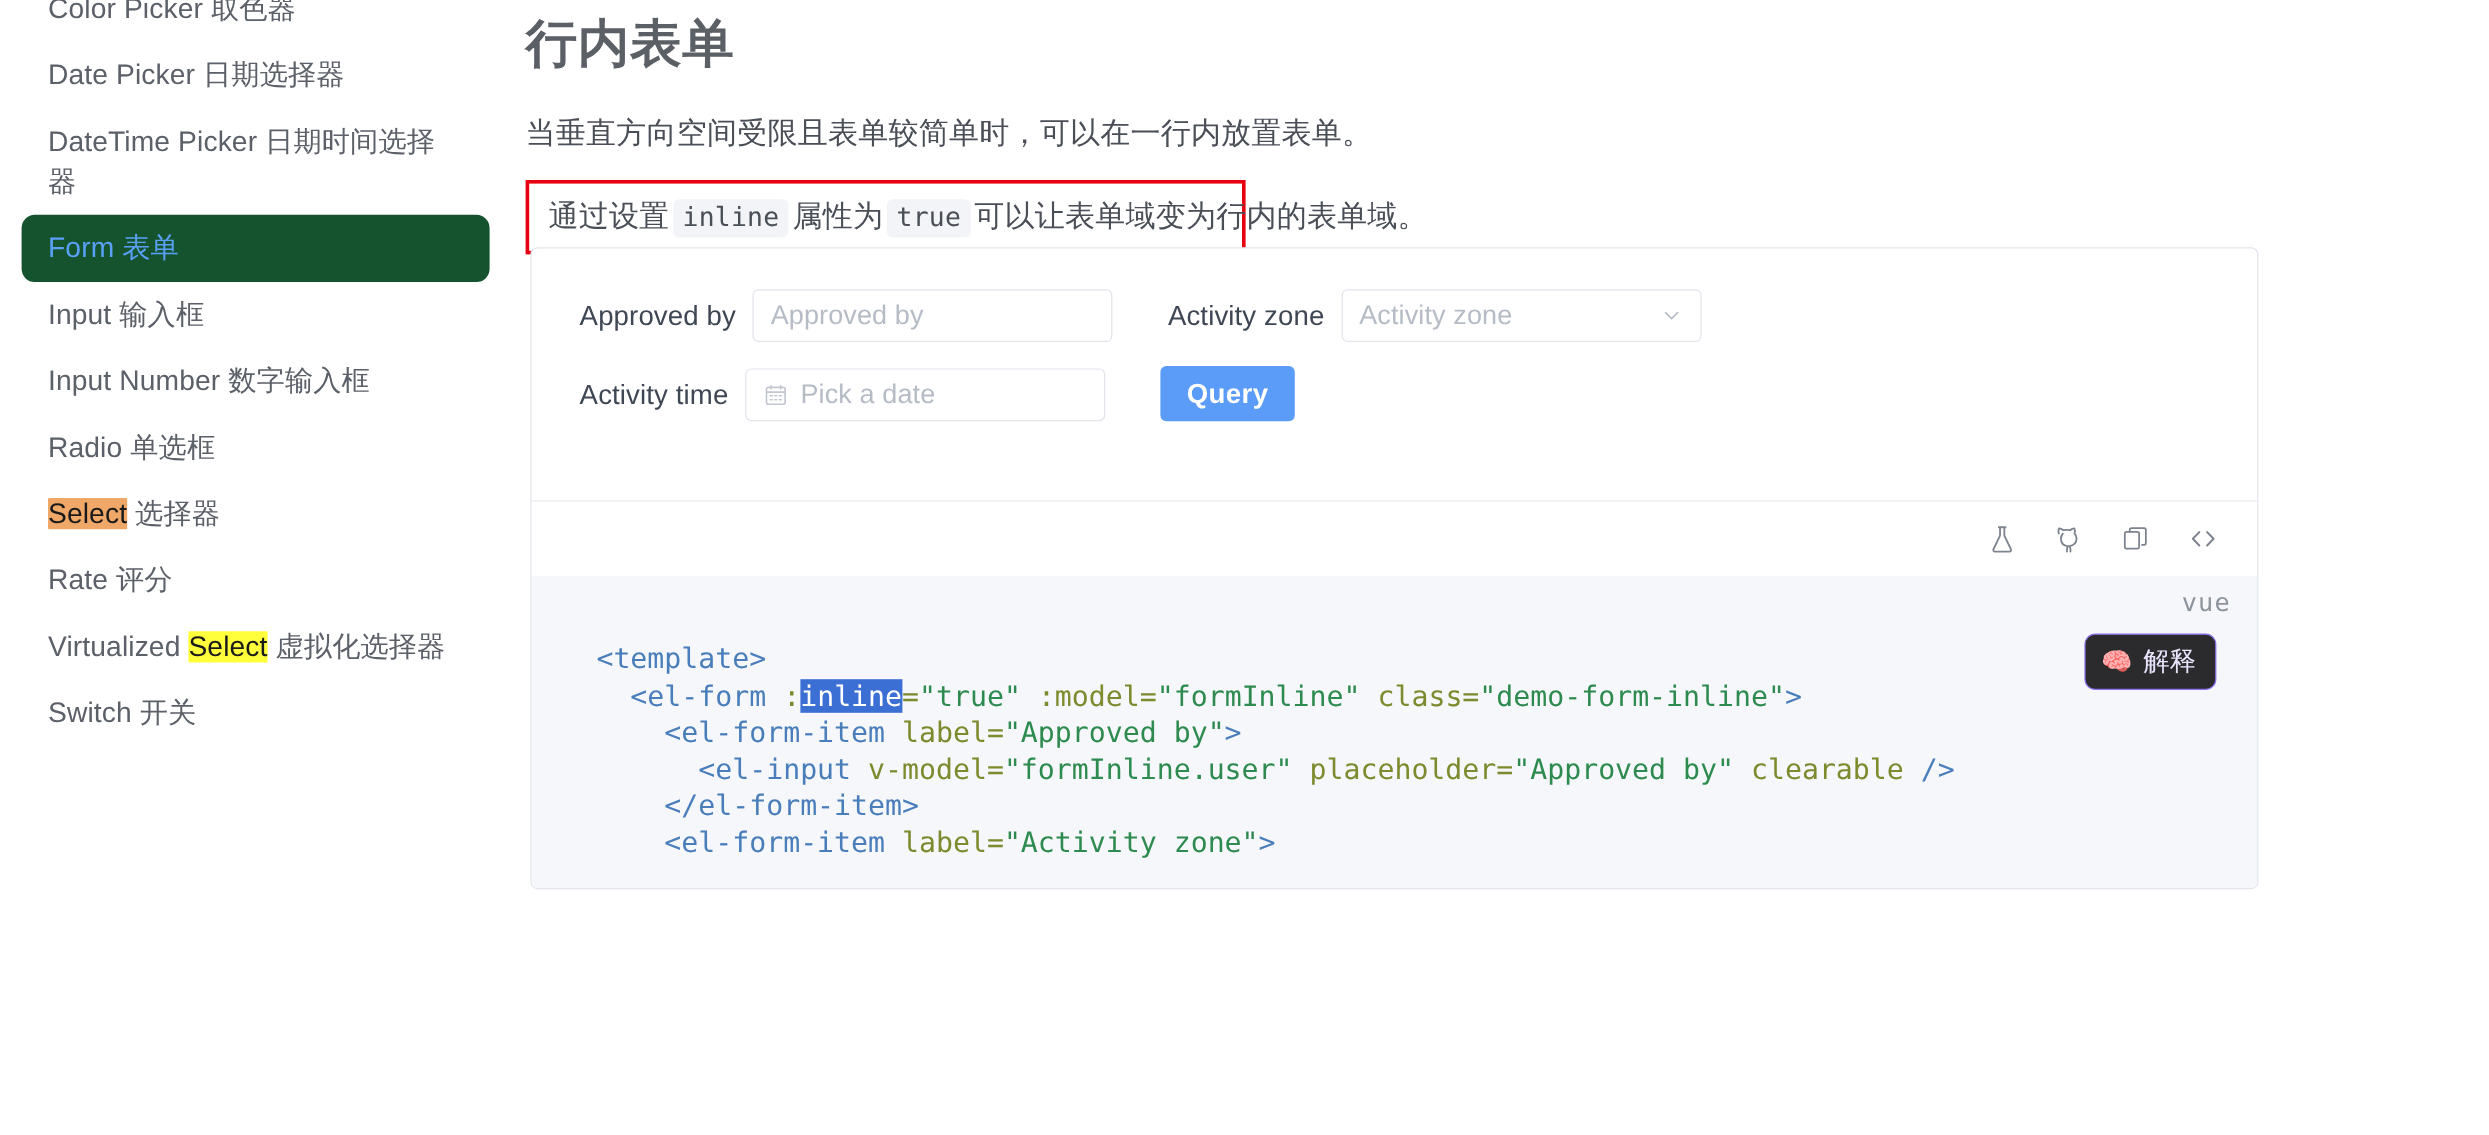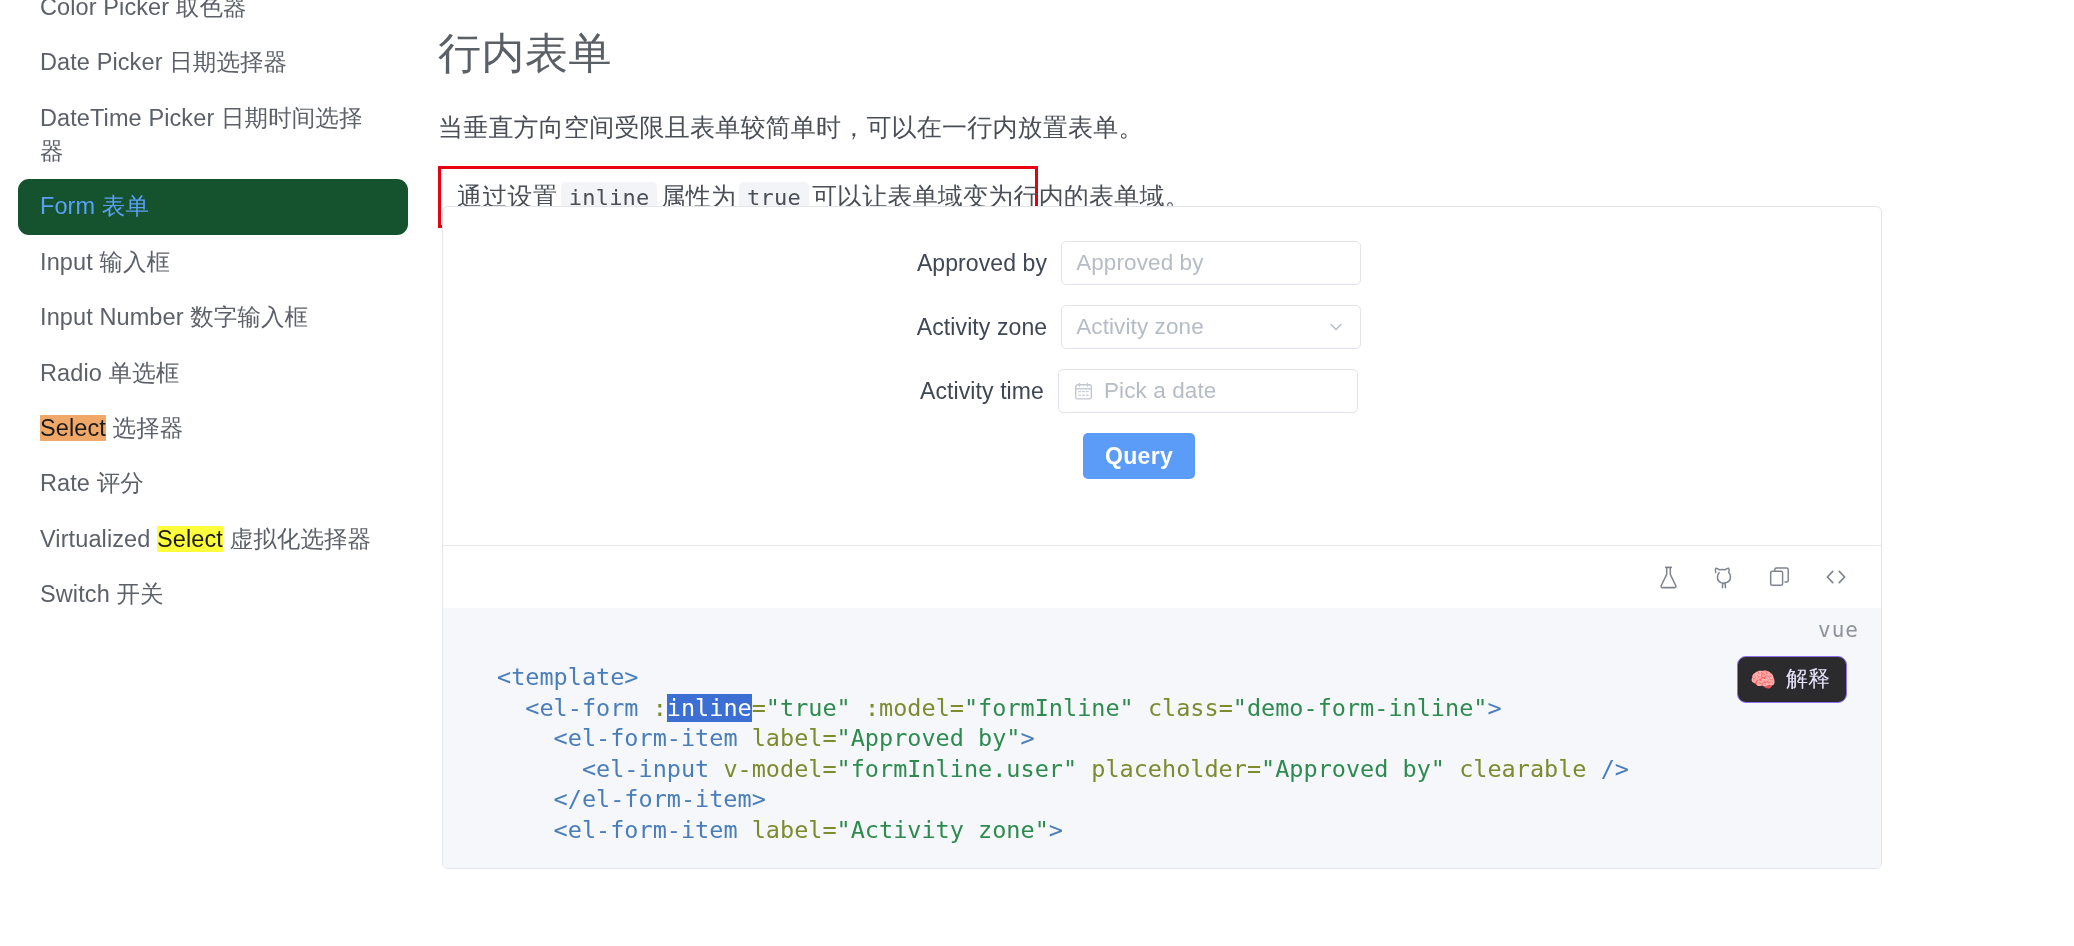--- a/index.html
+++ b/index.html
@@ -64,24 +64,24 @@
     padding: 0;
     overflow: hidden;
   }
   #doc {
     position: absolute;
     left: 8px; top: 0;
     width: 1636px;
   }
   h1.page-title {
     margin: 0;
-    padding: 26px 0 0 0;
+    padding: 10px 0 0 0;
     font-size: 43px;
     line-height: 1.3;
-    font-weight: 400;
+    font-weight: 700;
     color: #5b5f66;
     letter-spacing: .5px;
   }
   p.intro {
     margin: 27px 0 0 0;
     font-size: 25px;
     line-height: 1.5;
     color: #4a4f57;
     letter-spacing: .2px;
   }
@@ -119,23 +119,22 @@
     border-radius: 6px;
     background: #fff;
     overflow: hidden;
   }
   .demo-body {
     padding: 34px 40px 46px 40px;
     min-height: 195px;
   }
   .form-row {
     display: flex;
-    align-items: center;
+    align-items: flex-end;
     flex-wrap: wrap;
-    flex-direction: column;
   }
   .form-item {
     display: flex;
     align-items: center;
     margin: 0 46px 20px 0;
   }
   .form-label {
     font-size: 23px;
     color: #3f4754;
     margin-right: 14px;

